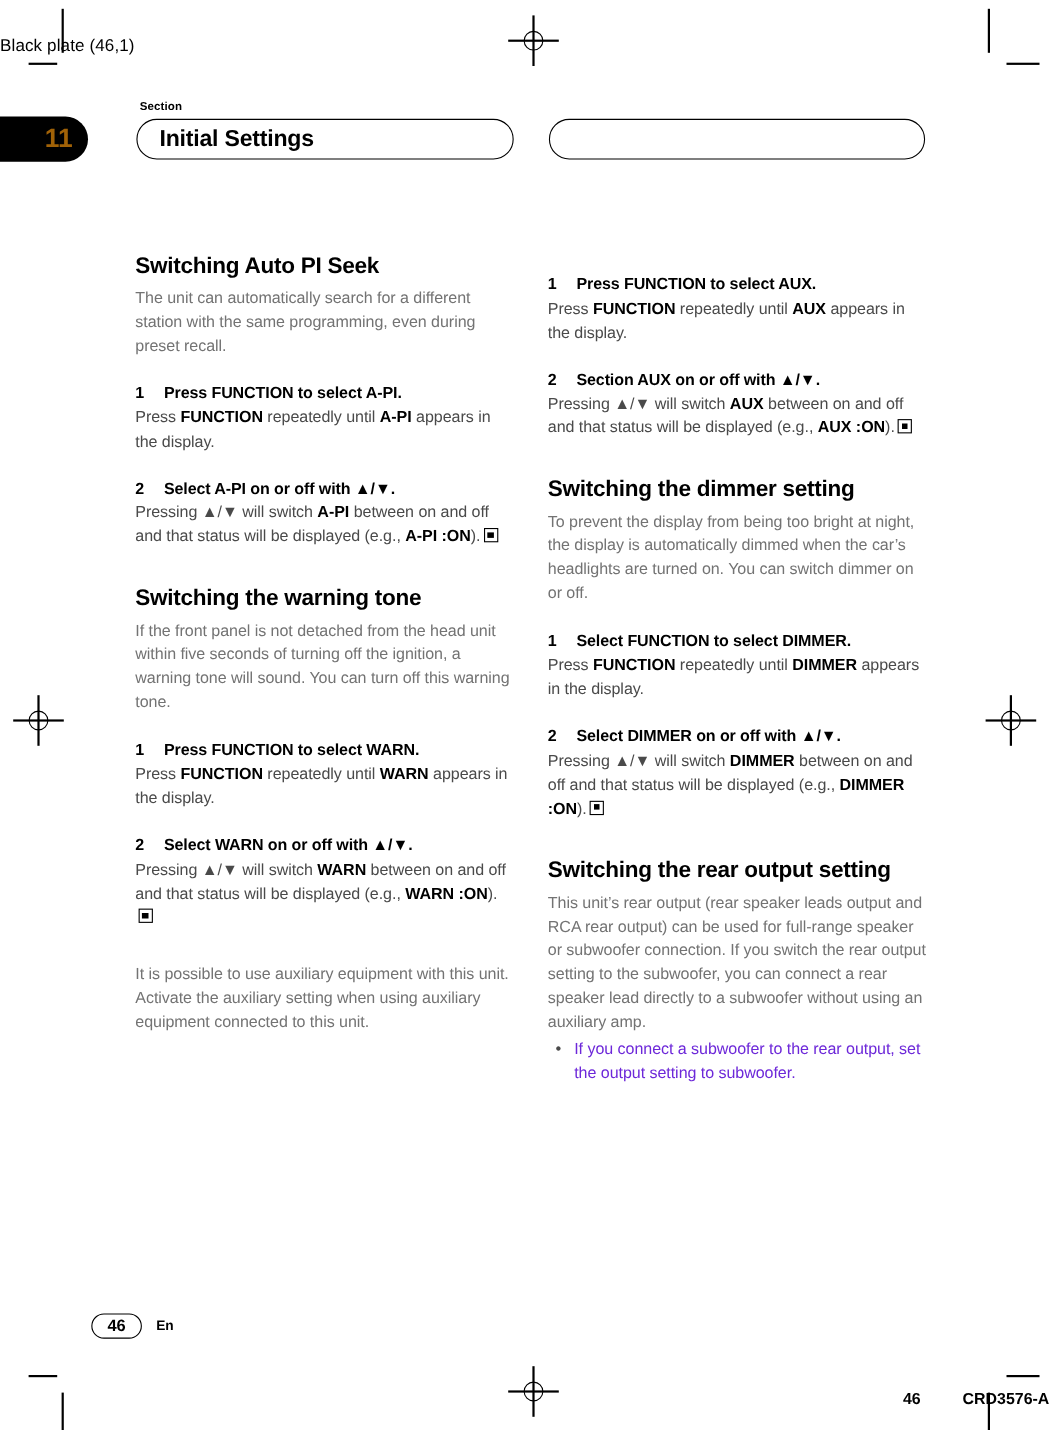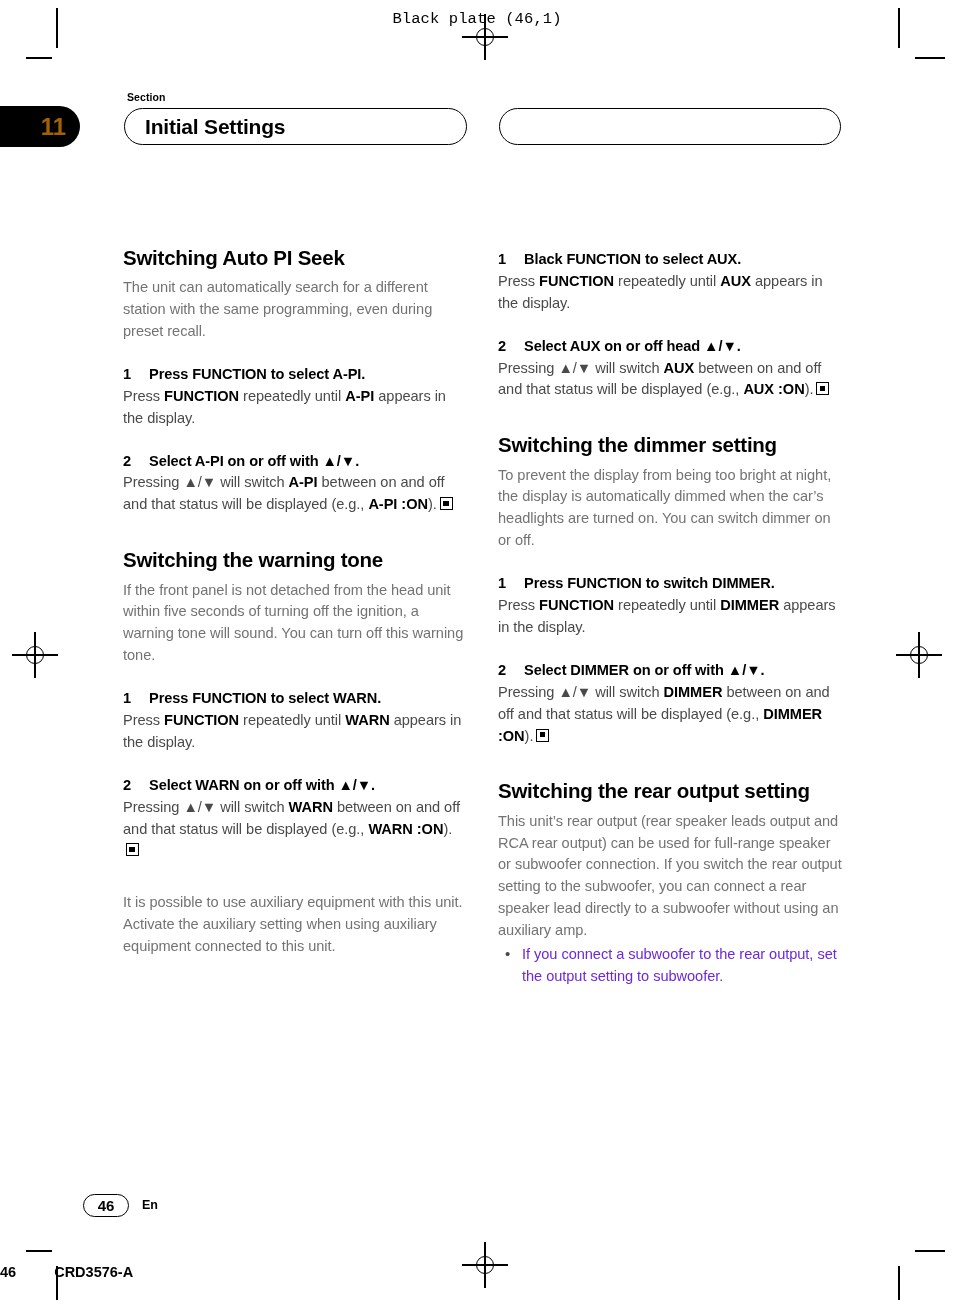--- a/index.html
+++ b/index.html
@@ -14,22 +14,22 @@
   
   .crop { position: absolute; background: #000; }
   .reg { position: absolute; width: 46px; height: 46px; }
   .reg .h { position: absolute; left: 0; top: 22px; width: 46px; height: 1.5px; background: #000; }
   .reg .v { position: absolute; top: 0; left: 22px; width: 1.5px; height: 46px; background: #000; }
   .reg .c { position: absolute; left: 14px; top: 14px; width: 18px; height: 18px;
             border: 1.3px solid #000; border-radius: 50%; background: transparent; }
 
   
   .black-plate {
-    position: absolute; left: 0; top: 10px; width: 954px;
-    text-align: center; font-family: Liberation Mono, monospace;
+    position: absolute; left: 0; top: 33px; width: 954px;
+    text-align: left; font-family: Liberation Sans, sans-serif;
     font-size: 15.5px; color: #000; letter-spacing: .1px;
   }
 
   
   .section-word {
     position: absolute; left: 79px; top: 91px;
     font-size: 10.5px; font-weight: 700; color: #000; letter-spacing: .1px; padding-left: 48px;
   }
   .section-badge {
     position: absolute; left: -18px; top: 106px;
@@ -96,21 +96,21 @@
     width: 46px; height: 23px; border: 1.5px solid #000; border-radius: 12px;
     display: flex; align-items: center; justify-content: center;
     font-size: 15px; font-weight: 700; color: #000;
   }
   .lang {
     position: absolute; left: 142px; top: 1198px;
     font-size: 12.5px; font-weight: 700; color: #000; text-align: center;
   }
   .footline {
     position: absolute; left: 0; top: 1264px; width: 954px;
-    text-align: left; font-size: 14.5px; font-weight: 700; color: #000;
+    text-align: right; font-size: 14.5px; font-weight: 700; color: #000;
   }
   .footline .fl-page { margin-right: 34px; }
 </style>
 </head>
 <body>
 
 <div class="page">
 
   <div class="crop" style="left:56px;  top:8px;   width:1.6px; height:40px;"></div>
   <div class="crop" style="left:26px;  top:57px;  width:26px; height:1.6px;"></div>
@@ -149,21 +149,21 @@
     <span>11</span>
   </div>
   <div class="banner banner-left">
     <span class="banner-title">Initial Settings</span>
   </div>
   <div class="banner banner-right">
     <span class="banner-title"></span>
   </div>
 
   <div class="col col-left" id="col-left">
-      <div class="sec-block" style="margin-top: 16px;">
+      <div class="sec-block" style="margin-top: 0px;">
         <h2 class="sec-title">Switching Auto PI Seek</h2>
         <p class="body">The unit can automatically search for a different station with the same programming, even during preset recall.</p>
         <div class="step">
           <div class="step-head">
             <span class="step-num">1</span>
             <span>Press FUNCTION to select A-PI.</span>
           </div>
           <div class="step-body"><span>Press </span><b>FUNCTION</b><span> repeatedly until </span><b>A-PI</b><span> appears in the display.</span></div>
         </div>
         <div class="step">
@@ -194,39 +194,39 @@
       </div>
       <div class="sec-block">
         <p class="body">It is possible to use auxiliary equipment with this unit. Activate the auxiliary setting when using auxiliary equipment connected to this unit.</p>
       </div>
     </div>
   <div class="col col-right" id="col-right">
       <div class="sec-block" style="margin-top: 0px;">
         <div class="step">
           <div class="step-head">
             <span class="step-num">1</span>
-            <span>Black FUNCTION to select AUX.</span>
+            <span>Press FUNCTION to select AUX.</span>
           </div>
           <div class="step-body"><span>Press </span><b>FUNCTION</b><span> repeatedly until </span><b>AUX</b><span> appears in the display.</span></div>
         </div>
         <div class="step">
           <div class="step-head">
             <span class="step-num">2</span>
-            <span>Select AUX on or off head ▲/▼.</span>
+            <span>Section AUX on or off with ▲/▼.</span>
           </div>
           <div class="step-body"><span>Pressing ▲/▼ will switch </span><b>AUX</b><span> between on and off and that status will be displayed (e.g., </span><b>AUX :ON</b><span>).</span><i class="endmark"></i></div>
         </div>
       </div>
       <div class="sec-block">
         <h2 class="sec-title">Switching the dimmer setting</h2>
         <p class="body">To prevent the display from being too bright at night, the display is automatically dimmed when the car’s headlights are turned on. You can switch dimmer on or off.</p>
         <div class="step">
           <div class="step-head">
             <span class="step-num">1</span>
-            <span>Press FUNCTION to switch DIMMER.</span>
+            <span>Select FUNCTION to select DIMMER.</span>
           </div>
           <div class="step-body"><span>Press </span><b>FUNCTION</b><span> repeatedly until </span><b>DIMMER</b><span> appears in the display.</span></div>
         </div>
         <div class="step">
           <div class="step-head">
             <span class="step-num">2</span>
             <span>Select DIMMER on or off with ▲/▼.</span>
           </div>
           <div class="step-body"><span>Pressing ▲/▼ will switch </span><b>DIMMER</b><span> between on and off and that status will be displayed (e.g., </span><b>DIMMER :ON</b><span>).</span><i class="endmark"></i></div>
         </div>

